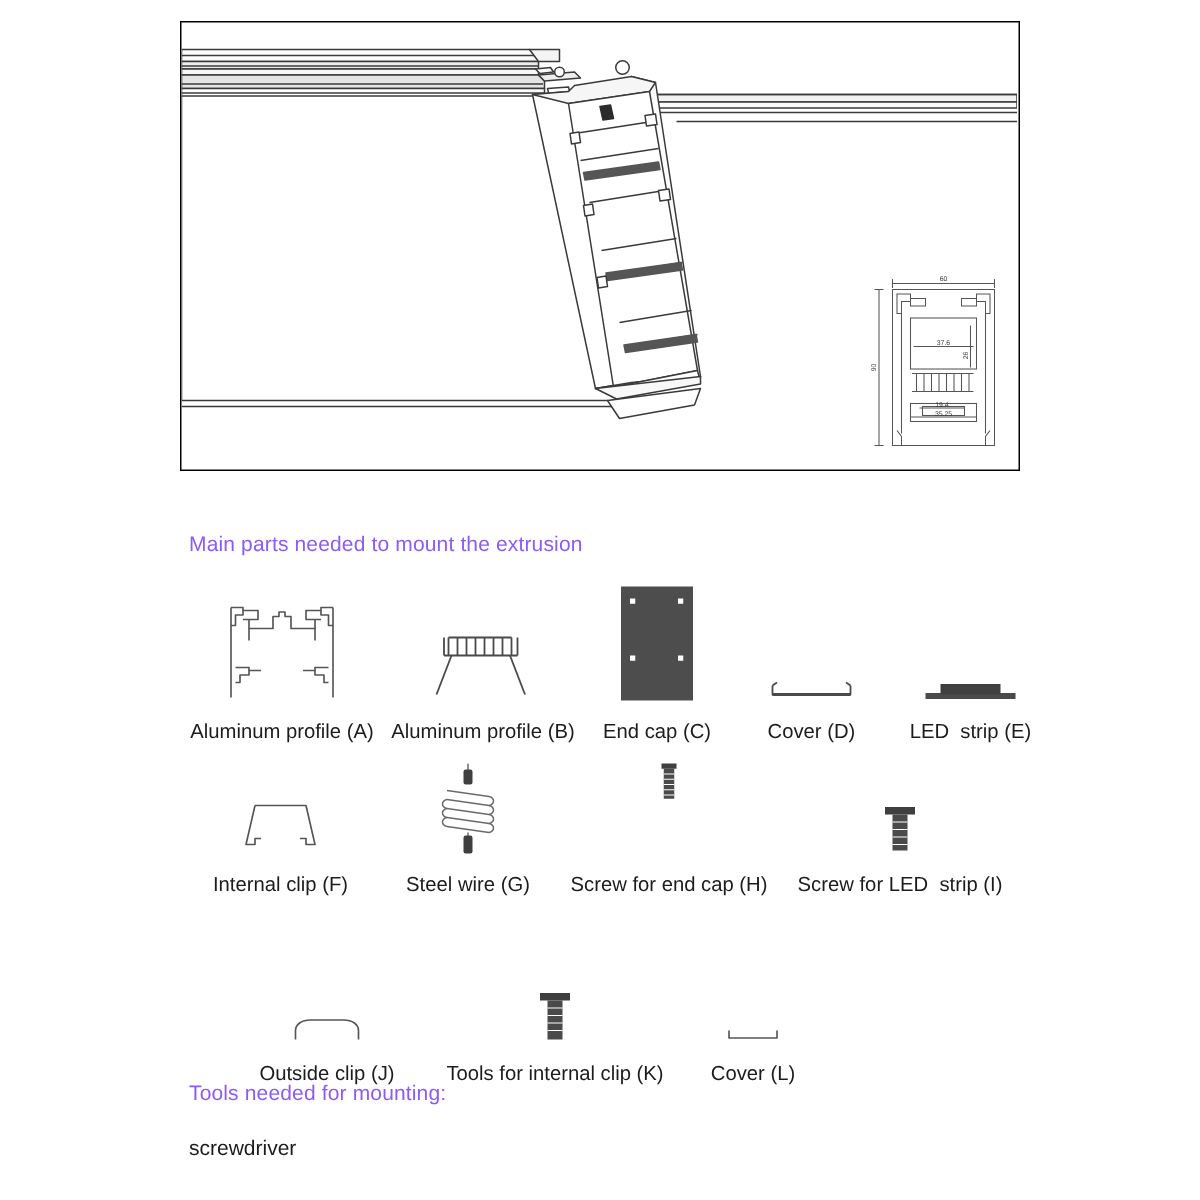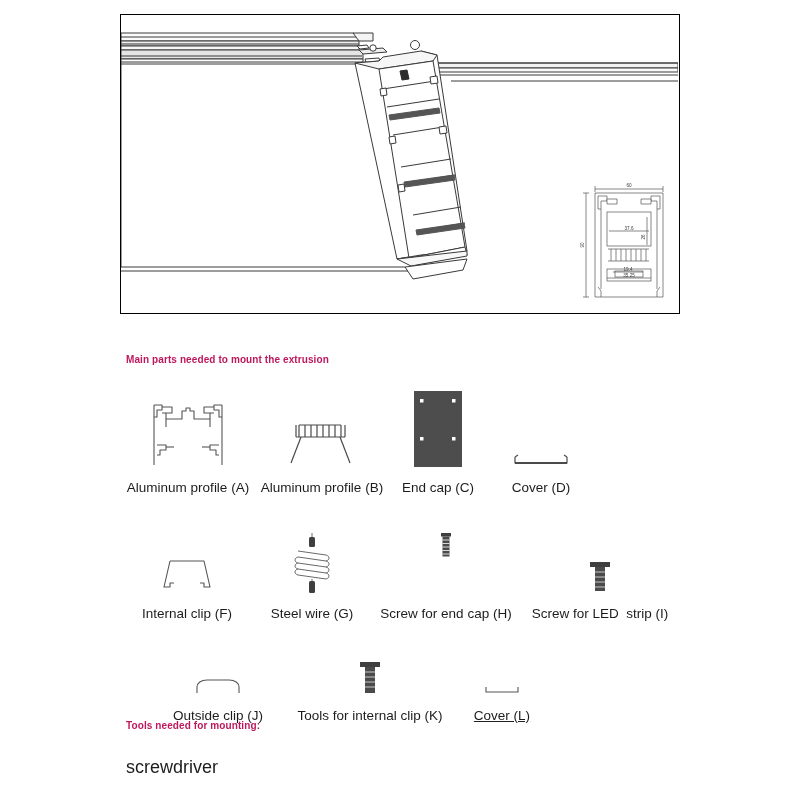--- a/index.html
+++ b/index.html
@@ -37,47 +37,47 @@
     right: 6px;
     bottom: 8px;
     width: 96px;
     height: 126px;
   }
 
   
   .section-heading {
     position: absolute;
     left: 126px;
-    font-size: 10px;
-    font-weight: bold;
-    color: #be185d;
+    font-size: 14px;
+    font-weight: normal;
+    color: #8b5cf6;
     letter-spacing: 0.1px;
     white-space: nowrap;
   }
   #main-parts-heading { top: 354px; }
   #tools-heading { top: 720px; }
 
   #tools-list {
     position: absolute;
     left: 126px;
     top: 757px;
-    font-size: 18px;
+    font-size: 14px;
     color: #1c1c1c;
     white-space: nowrap;
   }
 
   
   .parts-row {
     position: absolute;
     left: 120px;
     width: 580px;
     display: flex;
   }
   #parts-row-1 { top: 382px; }
-  #parts-row-2 { top: 526px; }
+  #parts-row-2 { top: 502px; }
   #parts-row-3 { top: 632px; }
 
   .part-cell {
     display: flex;
     flex-direction: column;
     align-items: center;
     justify-content: flex-end;
   }
   .part-figure {
     display: flex;
@@ -111,21 +111,21 @@
   #cell-screw-end-cap  { width: 152px; gap: 35px; }
   #cell-screw-led      { width: 156px; }
 
   
   #parts-row-3 .part-cell { height: 90px; }
   #parts-row-3 .part-figure { height: 58px; }
   #parts-row-3 .part-label { margin-top: 12px; }
   #row3-spacer { width: 30px; }
   #cell-outside-clip  { width: 136px; }
   #cell-screw-clip    { width: 168px; }
-  #cell-cover-l       { width: 96px; text-decoration: underline; }
+  #cell-cover-l       { width: 96px; }
 </style>
 </head>
 <body>
 
 <div id="drawing-frame">
 
   <svg id="drawing-svg" width="557" height="297" viewBox="0 0 557 297">
     <g fill="none" stroke="#3a3a3a" stroke-width="1" stroke-linejoin="round">
 
       <path d="M0 18 L232 18 L238 21 L238 26 L0 26 Z" fill="#fbfbfb"></path>
@@ -319,20 +319,29 @@
           <path d="M5 9 L5 15 L57 15 L57 9"></path>
           <path d="M5 15 L57 15" stroke-width="2"></path>
           <path d="M5 9 L8 7"></path>
           <path d="M57 9 L54 7"></path>
         </g>
       </svg>
     </div>
     <div class="part-label">Cover (D)</div>
   </div>
 
+  <div id="cell-led-strip" class="part-cell">
+    <div class="part-figure">
+      <svg width="68" height="20" viewBox="0 0 68 20">
+        <rect x="4" y="13" width="60" height="4" fill="#4a4a4a"></rect>
+        <rect x="14" y="7" width="40" height="7" fill="#3f3f3f"></rect>
+      </svg>
+    </div>
+    <div class="part-label">LED  strip (E)</div>
+  </div>
 </div>
 
 <div id="parts-row-2" class="parts-row">
 
   <div id="cell-internal-clip" class="part-cell">
     <div class="part-figure">
       <svg width="62" height="40" viewBox="0 0 62 40">
         <g fill="none" stroke="#555555" stroke-width="1.1" stroke-linejoin="round">
           <path d="M14 6 L48 6 L54 32 L48 32 L48 28 L44 28"></path>
           <path d="M14 6 L8 32 L14 32 L14 28 L18 28"></path>

